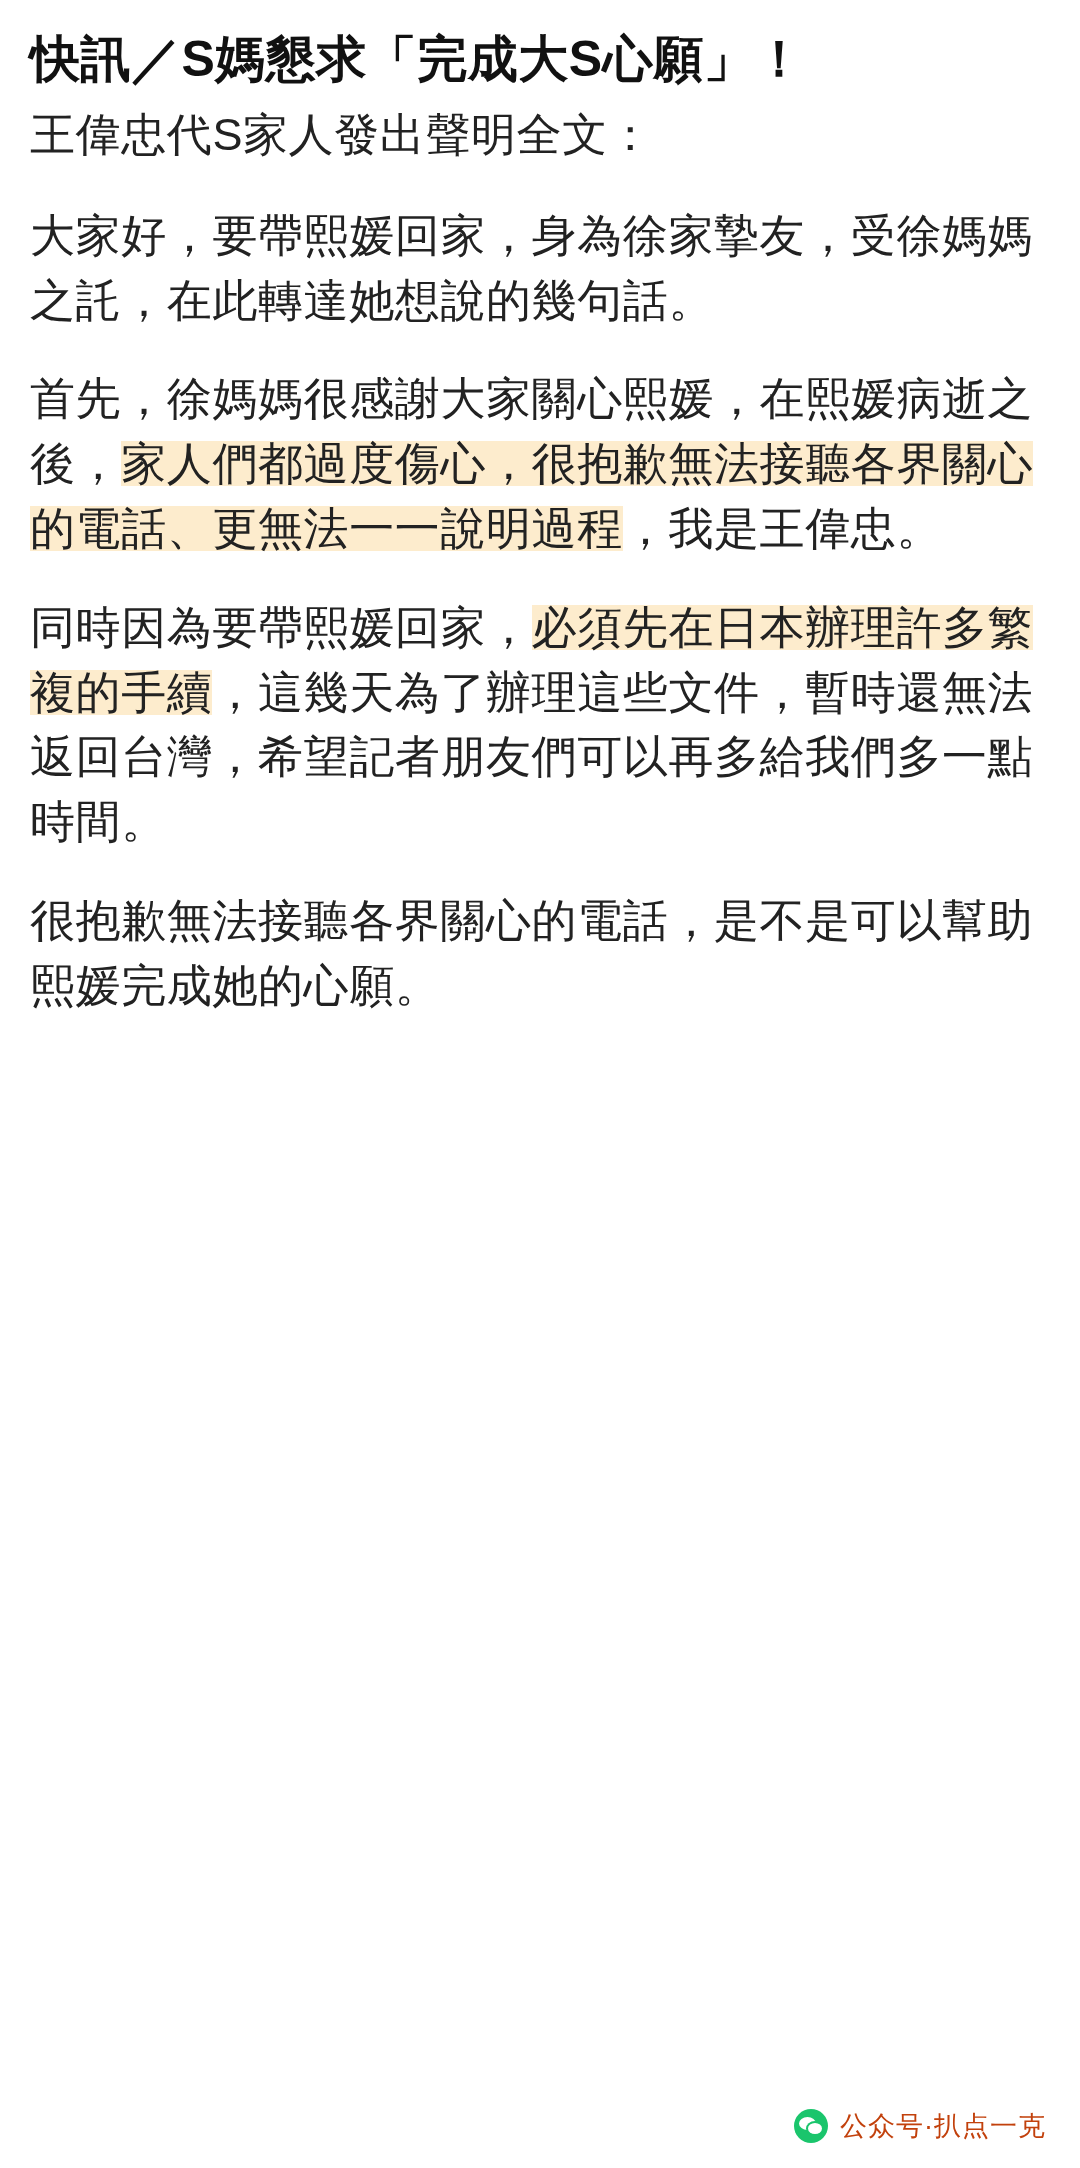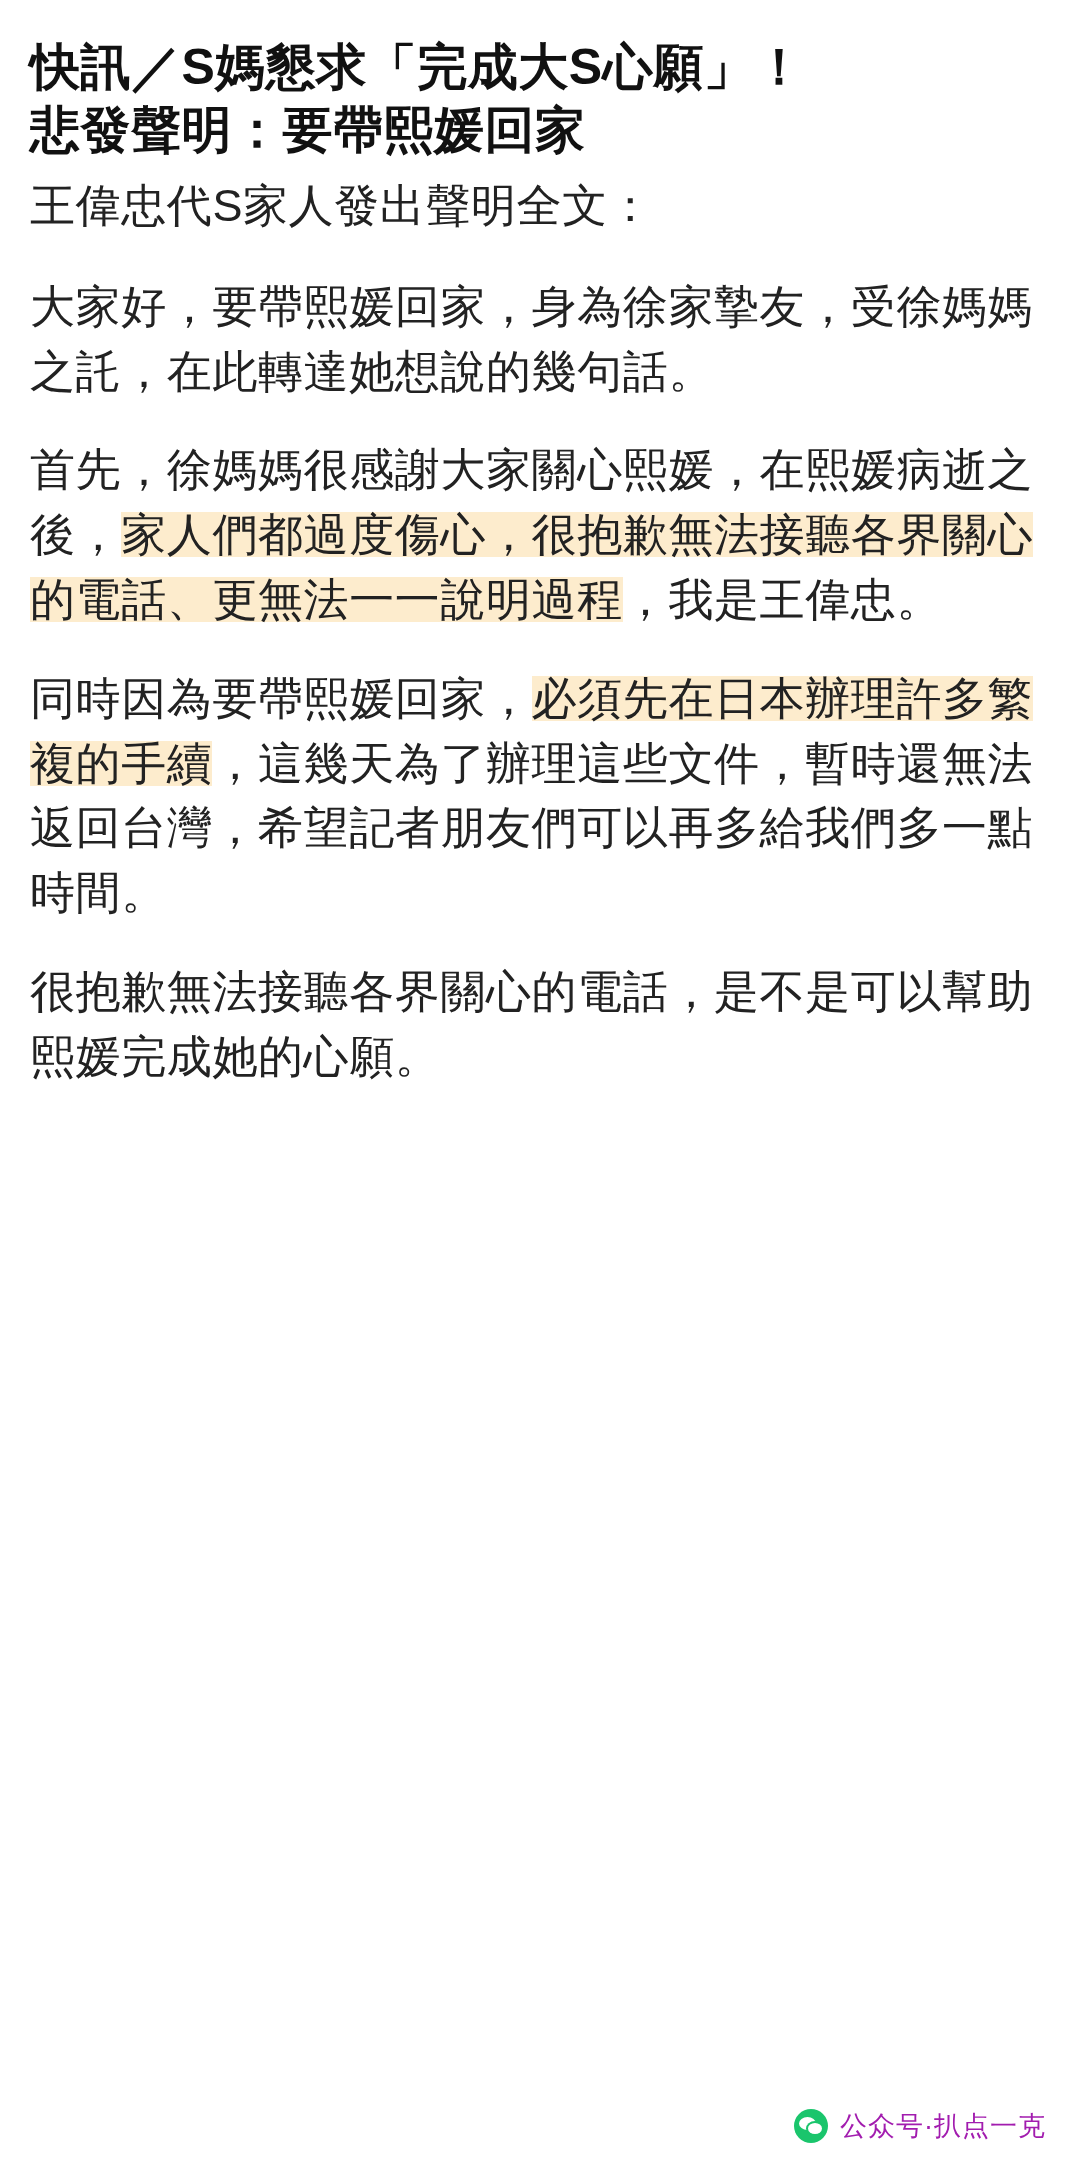--- a/index.html
+++ b/index.html
@@ -12,21 +12,21 @@
     min-height: 2168px;
     font-family: "Liberation Sans", "DejaVu Sans", sans-serif;
     color: #1a1a1a;
     -webkit-font-smoothing: antialiased;
   }
   .page {
     position: relative;
     width: 1080px;
     min-height: 2168px;
     box-sizing: border-box;
-    padding: 36px 30px 0 30px;
+    padding: 28px 30px 0 30px;
     background: #ffffff;
   }
   .headline {
     font-size: 50px;
     line-height: 1.26;
     font-weight: bold;
     letter-spacing: 0.5px;
     color: #111111;
     margin: 0 0 6px 0;
   }
@@ -49,21 +49,21 @@
     background: linear-gradient(transparent 6%, #fdeccd 6%, #fdeccd 94%, transparent 94%);
     border-radius: 2px;
   }
   .watermark {
     position: absolute;
     right: 34px;
     bottom: 24px;
     display: flex;
     align-items: center;
     gap: 12px;
-    color: #a21caf;
+    color: #c2410c;
     font-size: 27px;
     letter-spacing: 1px;
   }
   .wm-logo {
     width: 34px;
     height: 34px;
     border-radius: 50%;
     background: #07c160;
     position: relative;
     flex: 0 0 auto;
@@ -93,21 +93,20 @@
     white-space: nowrap;
   }
 </style>
 </head>
 <body>
 
 <div class="page">
 
   <h1 class="headline">
     <span class="line">快訊／S媽懇求「完成大S心願」！</span>
-    <span class="line">悲發聲明：要帶熙媛回家</span>
   </h1>
 
   <p class="body-block first">王偉忠代S家人發出聲明全文：</p>
 
   <div>
     <p class="body-block"><span>大家好，要帶熙媛回家，身為徐家摯友，受徐媽媽之託，在此轉達她想說的幾句話。</span></p>
     <p class="body-block"><span>首先，徐媽媽很感謝大家關心熙媛，在熙媛病逝之後，</span><span class="hl">家人們都過度傷心，很抱歉無法接聽各界關心的電話、更無法一一說明過程</span><span>，我是王偉忠。</span></p>
     <p class="body-block"><span>同時因為要帶熙媛回家，</span><span class="hl">必須先在日本辦理許多繁複的手續</span><span>，這幾天為了辦理這些文件，暫時還無法返回台灣，希望記者朋友們可以再多給我們多一點時間。</span></p>
     <p class="body-block"><span>很抱歉無法接聽各界關心的電話，是不是可以幫助熙媛完成她的心願。</span></p>
   </div>

